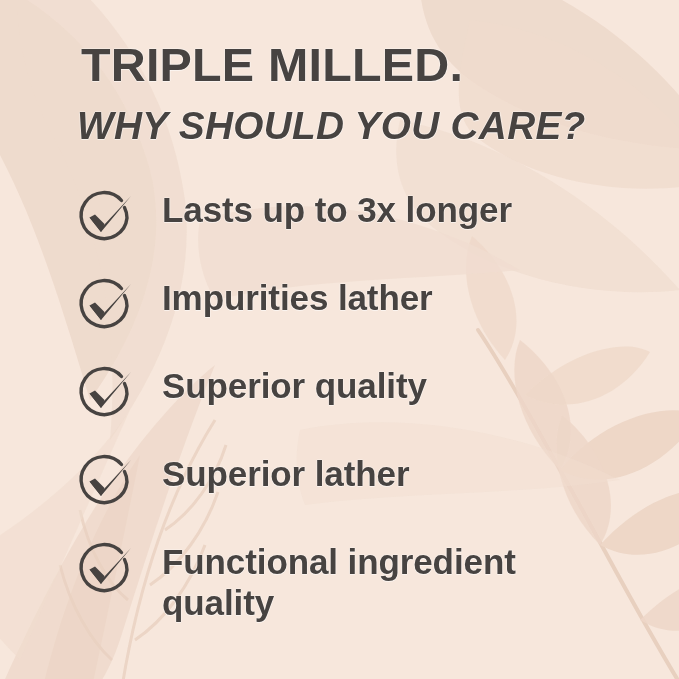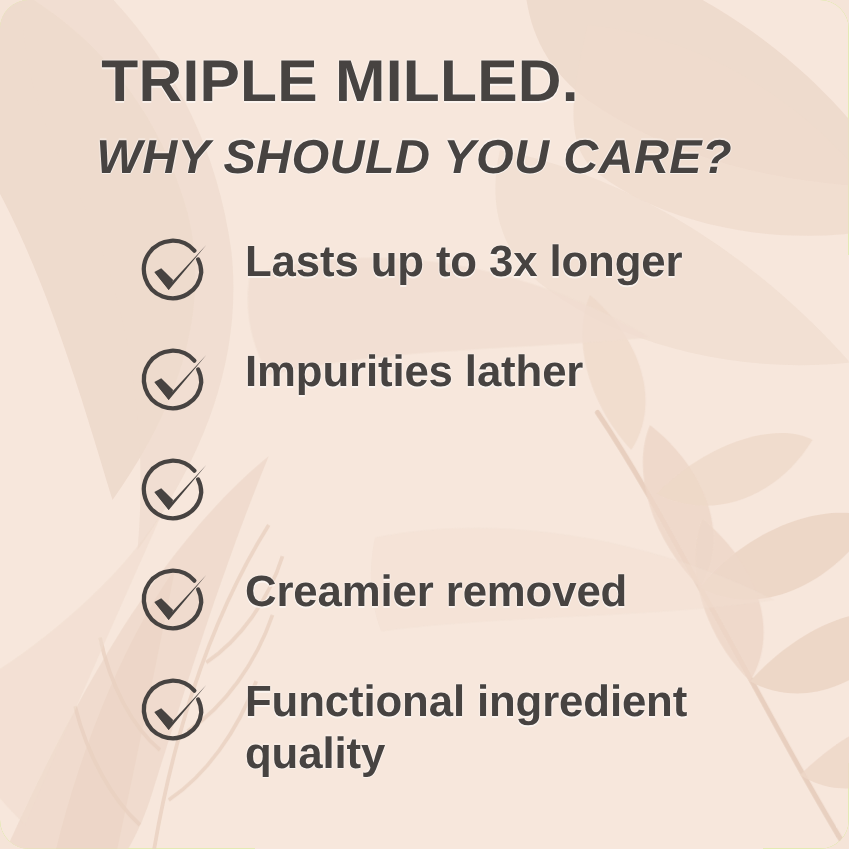--- a/index.html
+++ b/index.html
@@ -8,21 +8,20 @@
     background: #f5e4d8;
   }
 
   #poster {
     position: relative;
     width: 679px;
     height: 679px;
     overflow: hidden;
     background: #bef264;
     font-family: "Liberation Sans", sans-serif;
-    border-radius: 23px;
     -webkit-font-smoothing: antialiased;
   }
 
   
   #bg-layer {
     position: absolute;
     inset: 0;
     width: 679px;
     height: 679px;
     z-index: 0;
@@ -84,21 +83,21 @@
     margin: 0;
     padding: 0;
     list-style: none;
   }
 
   .benefit-row {
     position: relative;
     display: flex;
     align-items: flex-start;
     height: 88px;
-    padding-left: 108px;
+    padding-left: 74px;
   }
 
   .check-icon {
     flex: 0 0 auto;
     width: 62px;
     height: 62px;
     margin-top: 2px;
     display: block;
   }
 
@@ -201,29 +200,30 @@
         </svg>
         <span class="benefit-text">Impurities lather</span>
       </li>
 
       <li class="benefit-row">
         <svg class="check-icon" viewBox="0 0 62 62" xmlns="http://www.w3.org/2000/svg" aria-hidden="true">
           <path d="M47.5,13.5 A23,23 0 1 0 53,31 A23,23 0 0 0 50.5,20.5" fill="none" stroke="#474341" stroke-width="3.4" stroke-linecap="round"></path>
           <path d="M15.5,30.5 L27,45 L57,9 L29.5,38.5 Z" fill="#474341"></path>
           <path d="M15.5,30.5 L27,45 L30.5,37 L21,27.5 Z" fill="#474341"></path>
         </svg>
-      </li>
-
-      <li class="benefit-row">
-        <svg class="check-icon" viewBox="0 0 62 62" xmlns="http://www.w3.org/2000/svg" aria-hidden="true">
-          <path d="M47.5,13.5 A23,23 0 1 0 53,31 A23,23 0 0 0 50.5,20.5" fill="none" stroke="#474341" stroke-width="3.4" stroke-linecap="round"></path>
-          <path d="M15.5,30.5 L27,45 L57,9 L29.5,38.5 Z" fill="#474341"></path>
-          <path d="M15.5,30.5 L27,45 L30.5,37 L21,27.5 Z" fill="#474341"></path>
-        </svg>
-        <span class="benefit-text">Creamier removed</span>
+        <span class="benefit-text">Superior quality</span>
+      </li>
+
+      <li class="benefit-row">
+        <svg class="check-icon" viewBox="0 0 62 62" xmlns="http://www.w3.org/2000/svg" aria-hidden="true">
+          <path d="M47.5,13.5 A23,23 0 1 0 53,31 A23,23 0 0 0 50.5,20.5" fill="none" stroke="#474341" stroke-width="3.4" stroke-linecap="round"></path>
+          <path d="M15.5,30.5 L27,45 L57,9 L29.5,38.5 Z" fill="#474341"></path>
+          <path d="M15.5,30.5 L27,45 L30.5,37 L21,27.5 Z" fill="#474341"></path>
+        </svg>
+        <span class="benefit-text">Superior lather</span>
       </li>
 
       <li class="benefit-row">
         <svg class="check-icon" viewBox="0 0 62 62" xmlns="http://www.w3.org/2000/svg" aria-hidden="true">
           <path d="M47.5,13.5 A23,23 0 1 0 53,31 A23,23 0 0 0 50.5,20.5" fill="none" stroke="#474341" stroke-width="3.4" stroke-linecap="round"></path>
           <path d="M15.5,30.5 L27,45 L57,9 L29.5,38.5 Z" fill="#474341"></path>
           <path d="M15.5,30.5 L27,45 L30.5,37 L21,27.5 Z" fill="#474341"></path>
         </svg>
         <span class="benefit-text">Functional ingredient quality</span>
       </li>

